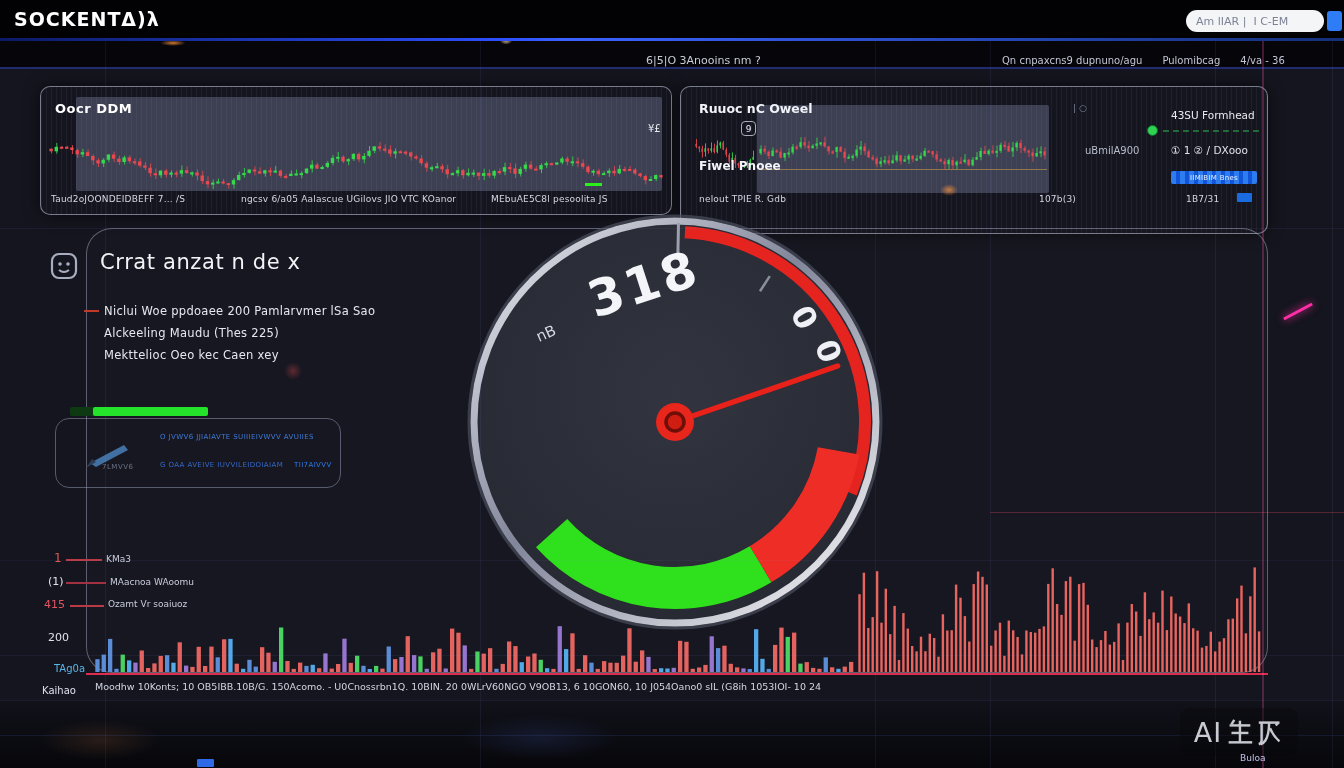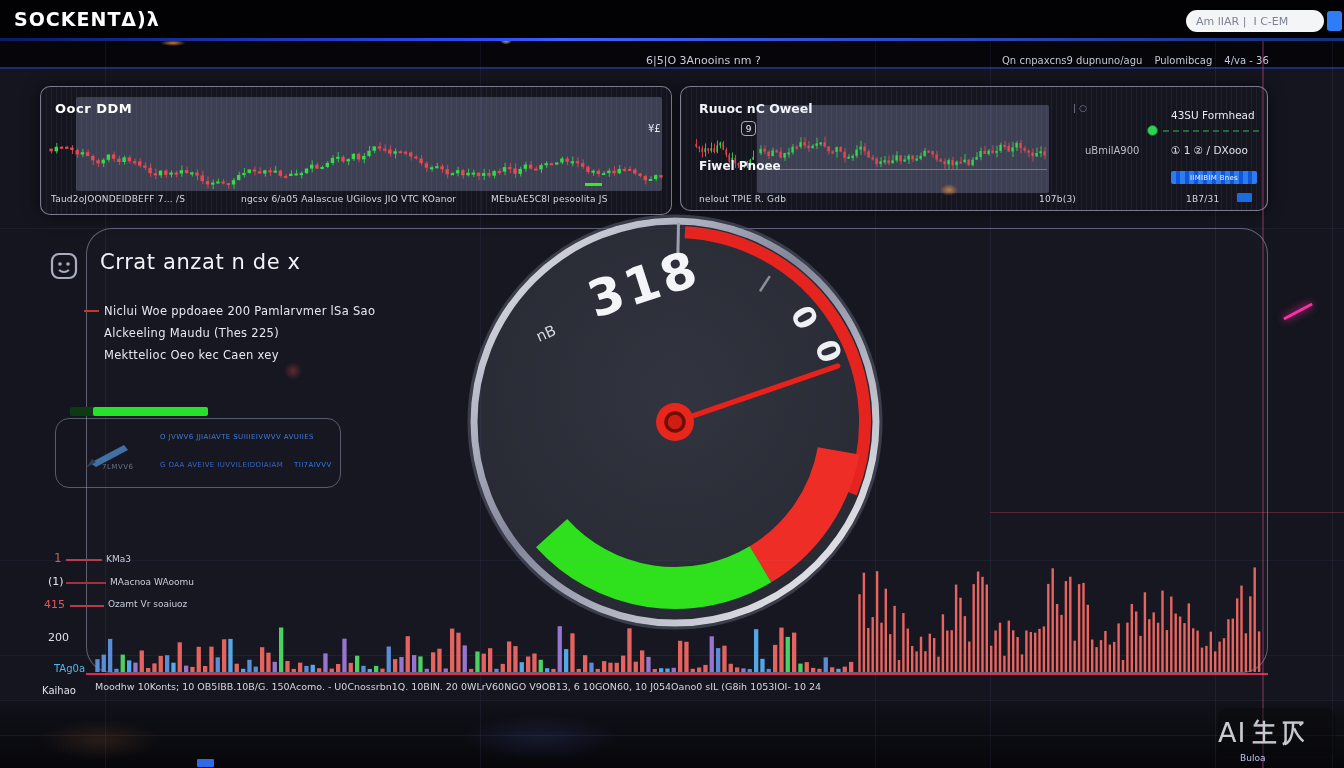--- a/index.html
+++ b/index.html
@@ -17,22 +17,22 @@
 .slate{position:absolute;background:rgba(118,124,158,.42);border-radius:2px}
 .ftr{position:absolute;font-size:9px;color:#d4d7e3;letter-spacing:.2px;white-space:nowrap}
 .smalltxt{font-size:10px;color:#c7cad8;white-space:nowrap}
 .bullet{position:relative;font-size:11.5px;color:#e6e8f0;line-height:22px;white-space:nowrap;letter-spacing:.3px}
 .bullet .tick{position:absolute;left:-20px;top:10px;width:15px;height:2px;background:#c0392b}
 #mainpanel{position:absolute;left:86px;top:228px;width:1182px;height:445px;border:1.5px solid rgba(165,170,190,.5);
   border-radius:26px;background:rgba(28,29,40,.35);z-index:5}
 #xlabels{position:absolute;left:95px;top:681px;width:1122px;display:flex;justify-content:flex-start;z-index:20}
 #xlabels span{font-size:9.5px;color:#d3d6e2;white-space:nowrap}
 .legend-dash{position:absolute;height:2px;background:#b93a44;z-index:20}
-.wm{position:absolute;left:1218px;top:708px;width:118px;height:48px;background:rgba(8,8,12,.45);
-  border-radius:10px;display:flex;align-items:center;gap:4px;z-index:50}
+.wm{position:absolute;left:1180px;top:708px;width:118px;height:48px;background:rgba(8,8,12,.45);
+  border-radius:10px;display:flex;align-items:center;justify-content:center;gap:4px;z-index:50}
 .wm .ai{font-size:27px;color:#c9cbd2;letter-spacing:1px}
 input.search{width:118px;border:none;outline:none;background:transparent;
   font-size:11px;color:#7d8396;font-family:"DejaVu Sans",sans-serif}
 </style>
 </head>
 <body>
 
 <div id="root">
 
   <div class="vline" style="left:105px;background:rgba(140,160,255,.08)"></div>
@@ -56,21 +56,21 @@
     </div>
     <div class="abs" style="left:1327px;top:11px;width:15px;height:20px;background:#2f7df6;border-radius:3px"></div>
   </div>
 
   <div class="abs" style="left:0;top:38px;width:1344px;height:3px;z-index:40;background:linear-gradient(90deg,#0a1a66,#2e50ff 38%,#3c62ff 42%,#14307a)"></div>
   <div class="glow" style="left:498px;top:34px;width:16px;height:10px;background:radial-gradient(circle,#ffd9a0,rgba(255,140,40,0) 70%)"></div>
   <div class="glow" style="left:160px;top:40px;width:26px;height:6px;background:radial-gradient(ellipse,rgba(255,150,60,.8),rgba(255,150,60,0) 70%)"></div>
 
   <div class="abs" style="left:0;top:41px;width:1344px;height:28px;background:#05050a;z-index:25;border-bottom:2px solid rgba(70,90,230,.45)">
     <div class="abs smalltxt" style="left:646px;top:13px;color:#c9cbd6;font-size:11px">6|5|O   3Anooins nm   ?</div>
-    <div class="abs" style="left:1002px;top:14px;display:flex;gap:12px;font-size:10px;color:#c3c6d4;white-space:nowrap">
+    <div class="abs" style="left:1002px;top:14px;display:flex;gap:20px;font-size:10px;color:#c3c6d4;white-space:nowrap">
       <span>Qn cnpaxcns9  dupnuno/agu</span>
       <span>Pulomibcag</span>
       <span>4/va - 36</span>
     </div>
   </div>
 
   <div class="panel stripes" style="left:40px;top:86px;width:632px;height:129px">
     <div class="slate" style="left:35px;top:10px;width:586px;height:94px"></div>
     <svg class="abs" style="left:8px;top:10px" width="615" height="94">
         <line x1="2.6" y1="51.5" x2="2.6" y2="56.5" stroke="#e8484f" stroke-width="1" opacity=".85"></line>
@@ -311,21 +311,21 @@
         <rect x="610.2" y="78.1" width="3.4" height="2.2" fill="#e8484f"></rect>
       </svg>
     <div class="abs" style="left:14px;top:14px;font-size:13px;font-weight:bold;color:#fff;letter-spacing:.5px;z-index:2">Oocr DDM</div>
     <div class="abs" style="left:607px;top:36px;font-size:10px;color:#e8eaf0">¥£</div>
     <div class="abs" style="left:544px;top:96px;width:17px;height:3px;background:#2cf01e"></div>
     <div class="ftr" style="left:10px;top:107px">Taud2oJOONDEIDBEFF 7... /S</div>
     <div class="ftr" style="left:200px;top:107px">ngcsv 6/a05 Aalascue UGilovs JIO VTC KOanor</div>
     <div class="ftr" style="left:450px;top:107px">MEbuAE5C8l pesoolita JS</div>
   </div>
 
-  <div class="panel stripes" style="left:680px;top:86px;width:588px;height:125px">
+  <div class="panel stripes" style="left:680px;top:86px;width:588px;height:148px">
     <div class="abs" style="left:18px;top:14px;font-size:12.5px;font-weight:bold;color:#f2f3f8;z-index:2">Ruuoc nC Oweel</div>
     <svg class="abs" style="left:14px;top:26px" width="60" height="56">
         <line x1="1.5" y1="25.9" x2="1.5" y2="35.1" stroke="#e8484f" stroke-width="1" opacity=".85"></line>
         <rect x="0.4" y="30.8" width="1.2" height="2.9" fill="#e8484f"></rect>
         <line x1="4.5" y1="33.1" x2="4.5" y2="39.3" stroke="#e8484f" stroke-width="1" opacity=".85"></line>
         <rect x="3.4" y="33.7" width="1.2" height="2.0" fill="#e8484f"></rect>
         <line x1="7.5" y1="32.7" x2="7.5" y2="44.6" stroke="#e8484f" stroke-width="1" opacity=".85"></line>
         <rect x="6.4" y="35.6" width="1.2" height="3.3" fill="#e8484f"></rect>
         <line x1="10.5" y1="30.4" x2="10.5" y2="43.6" stroke="#36d94b" stroke-width="1" opacity=".85"></line>
         <rect x="9.4" y="35.3" width="1.2" height="3.6" fill="#36d94b"></rect>

